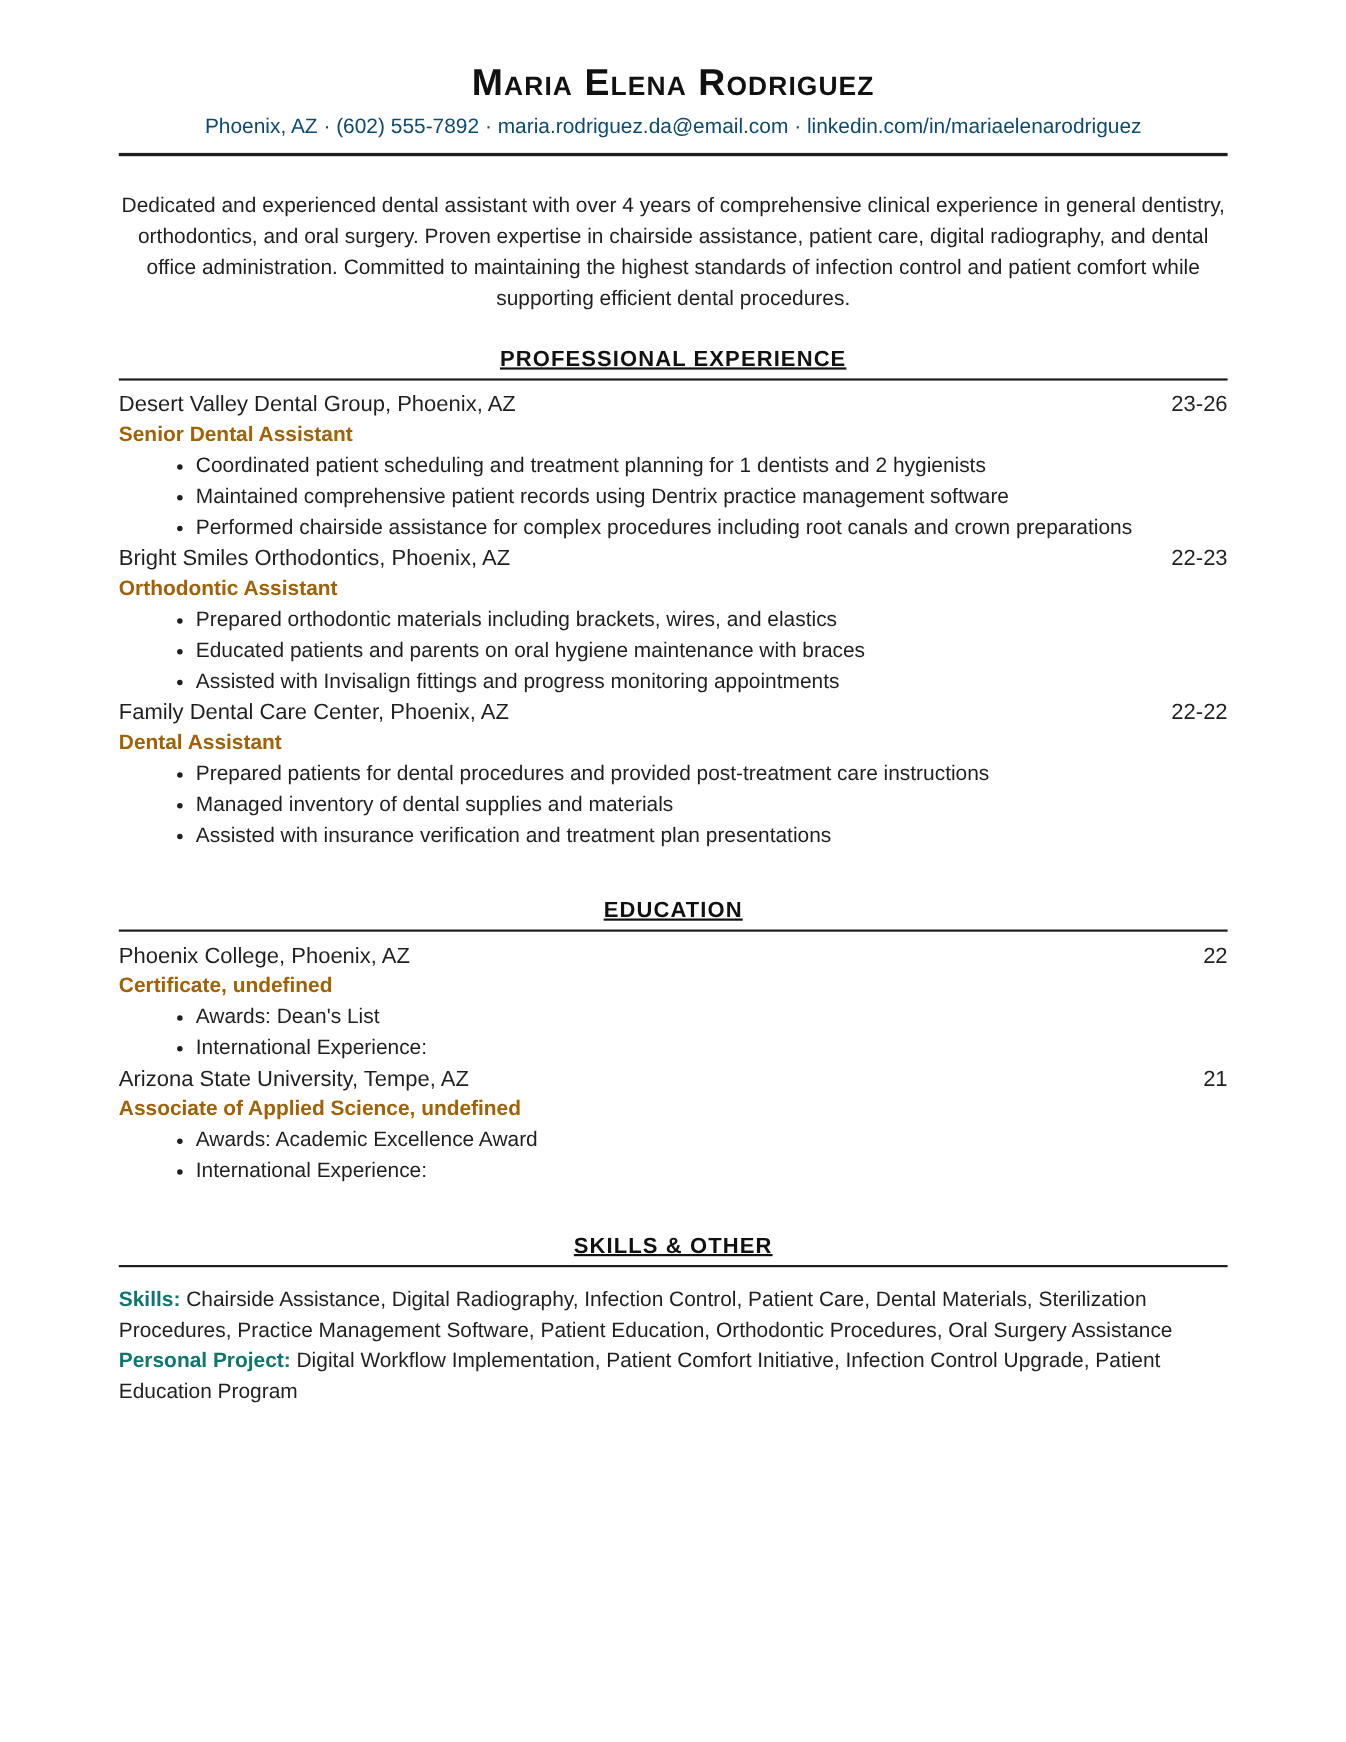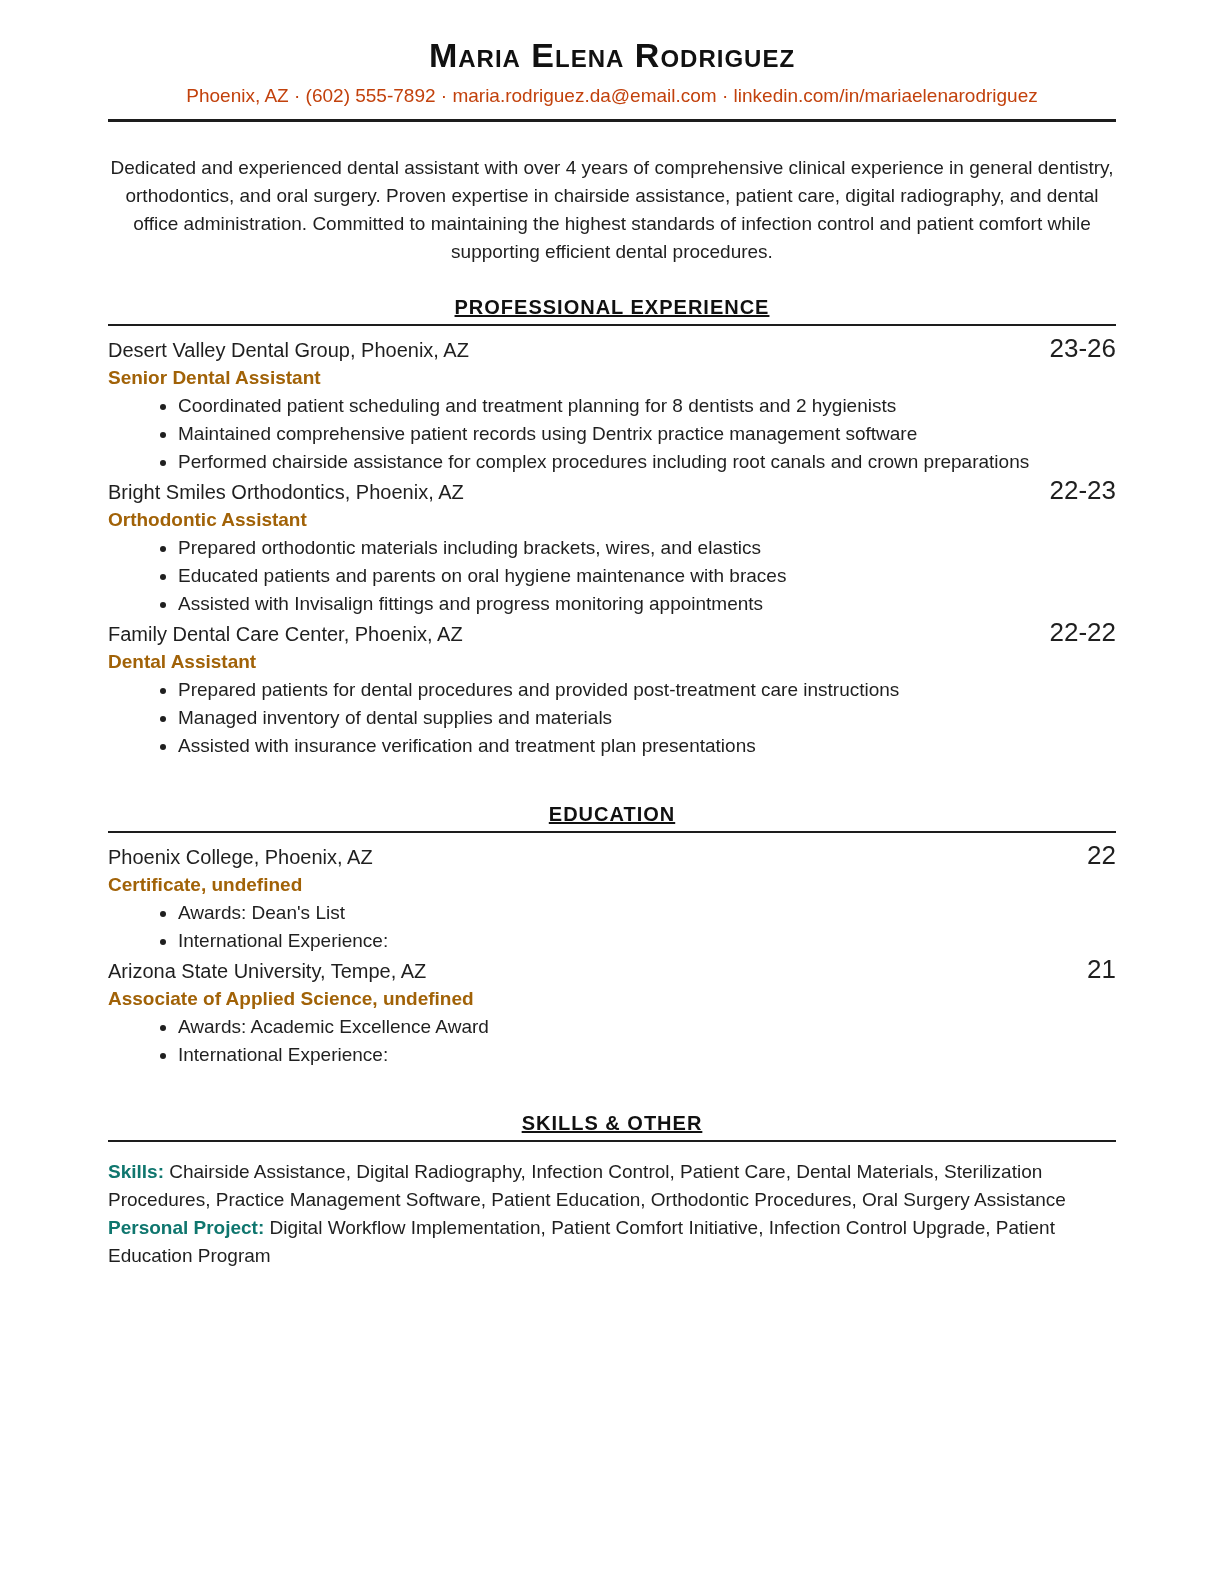--- a/index.html
+++ b/index.html
@@ -2,39 +2,39 @@
 <html><head>
 <meta charset="utf-8">
 <style>
   * { box-sizing: border-box; }
   html, body { margin: 0; padding: 0; background: #ffffff; }
   .page {
     width: 1224px;
     height: 1584px;
     margin: 0 auto;
     background: #ffffff;
-    padding: 36px 108px 0 108px;
+    padding: 56px 108px 0 108px;
     font-family: "Liberation Sans", sans-serif;
     color: #1f1f1f;
   }
   
   .name {
     text-align: center;
     font-size: 34px;
     font-weight: 700;
     font-variant: small-caps;
     letter-spacing: 1px;
     color: #111111;
     line-height: 1.15;
   }
   .contact {
     text-align: center;
     font-size: 19px;
     margin-top: 10px;
-    color: #c2410c;
+    color: #0c4a6e;
   }
   .header-rule {
     border: none;
     border-bottom: 3px solid #1d1d1d;
     margin: 12px 0 0 0;
   }
   
   .summary {
     margin-top: 32px;
     text-align: center;
@@ -57,21 +57,21 @@
   }
   .entry-head {
     display: flex;
     justify-content: space-between;
     align-items: baseline;
     font-size: 20px;
     line-height: 28px;
     gap: 40px;
   }
   .section-title + .entry .entry-head { margin-top: 8px; }
-  .entry-dates { font-size: 26px; white-space: nowrap; }
+  .entry-dates { font-size: 20px; white-space: nowrap; }
   .entry-role {
     font-weight: 700;
     font-size: 19px;
     line-height: 28px;
     color: #a16207;
   }
   ul.bullets {
     margin: 0;
     padding-left: 70px;
     list-style: disc;
@@ -104,21 +104,21 @@
   <div class="section">
     <div class="section-title">Professional Experience</div>
 
     <div class="entry">
       <div class="entry-head">
         <span class="entry-org">Desert Valley Dental Group, Phoenix, AZ</span>
         <span class="entry-dates">23-26</span>
       </div>
       <div class="entry-role">Senior Dental Assistant</div>
       <ul class="bullets">
-        <li>Coordinated patient scheduling and treatment planning for 8 dentists and 2 hygienists</li>
+        <li>Coordinated patient scheduling and treatment planning for 1 dentists and 2 hygienists</li>
         <li>Maintained comprehensive patient records using Dentrix practice management software</li>
         <li>Performed chairside assistance for complex procedures including root canals and crown preparations</li>
       </ul>
     </div>
 
     <div class="entry">
       <div class="entry-head">
         <span class="entry-org">Bright Smiles Orthodontics, Phoenix, AZ</span>
         <span class="entry-dates">22-23</span>
       </div>

